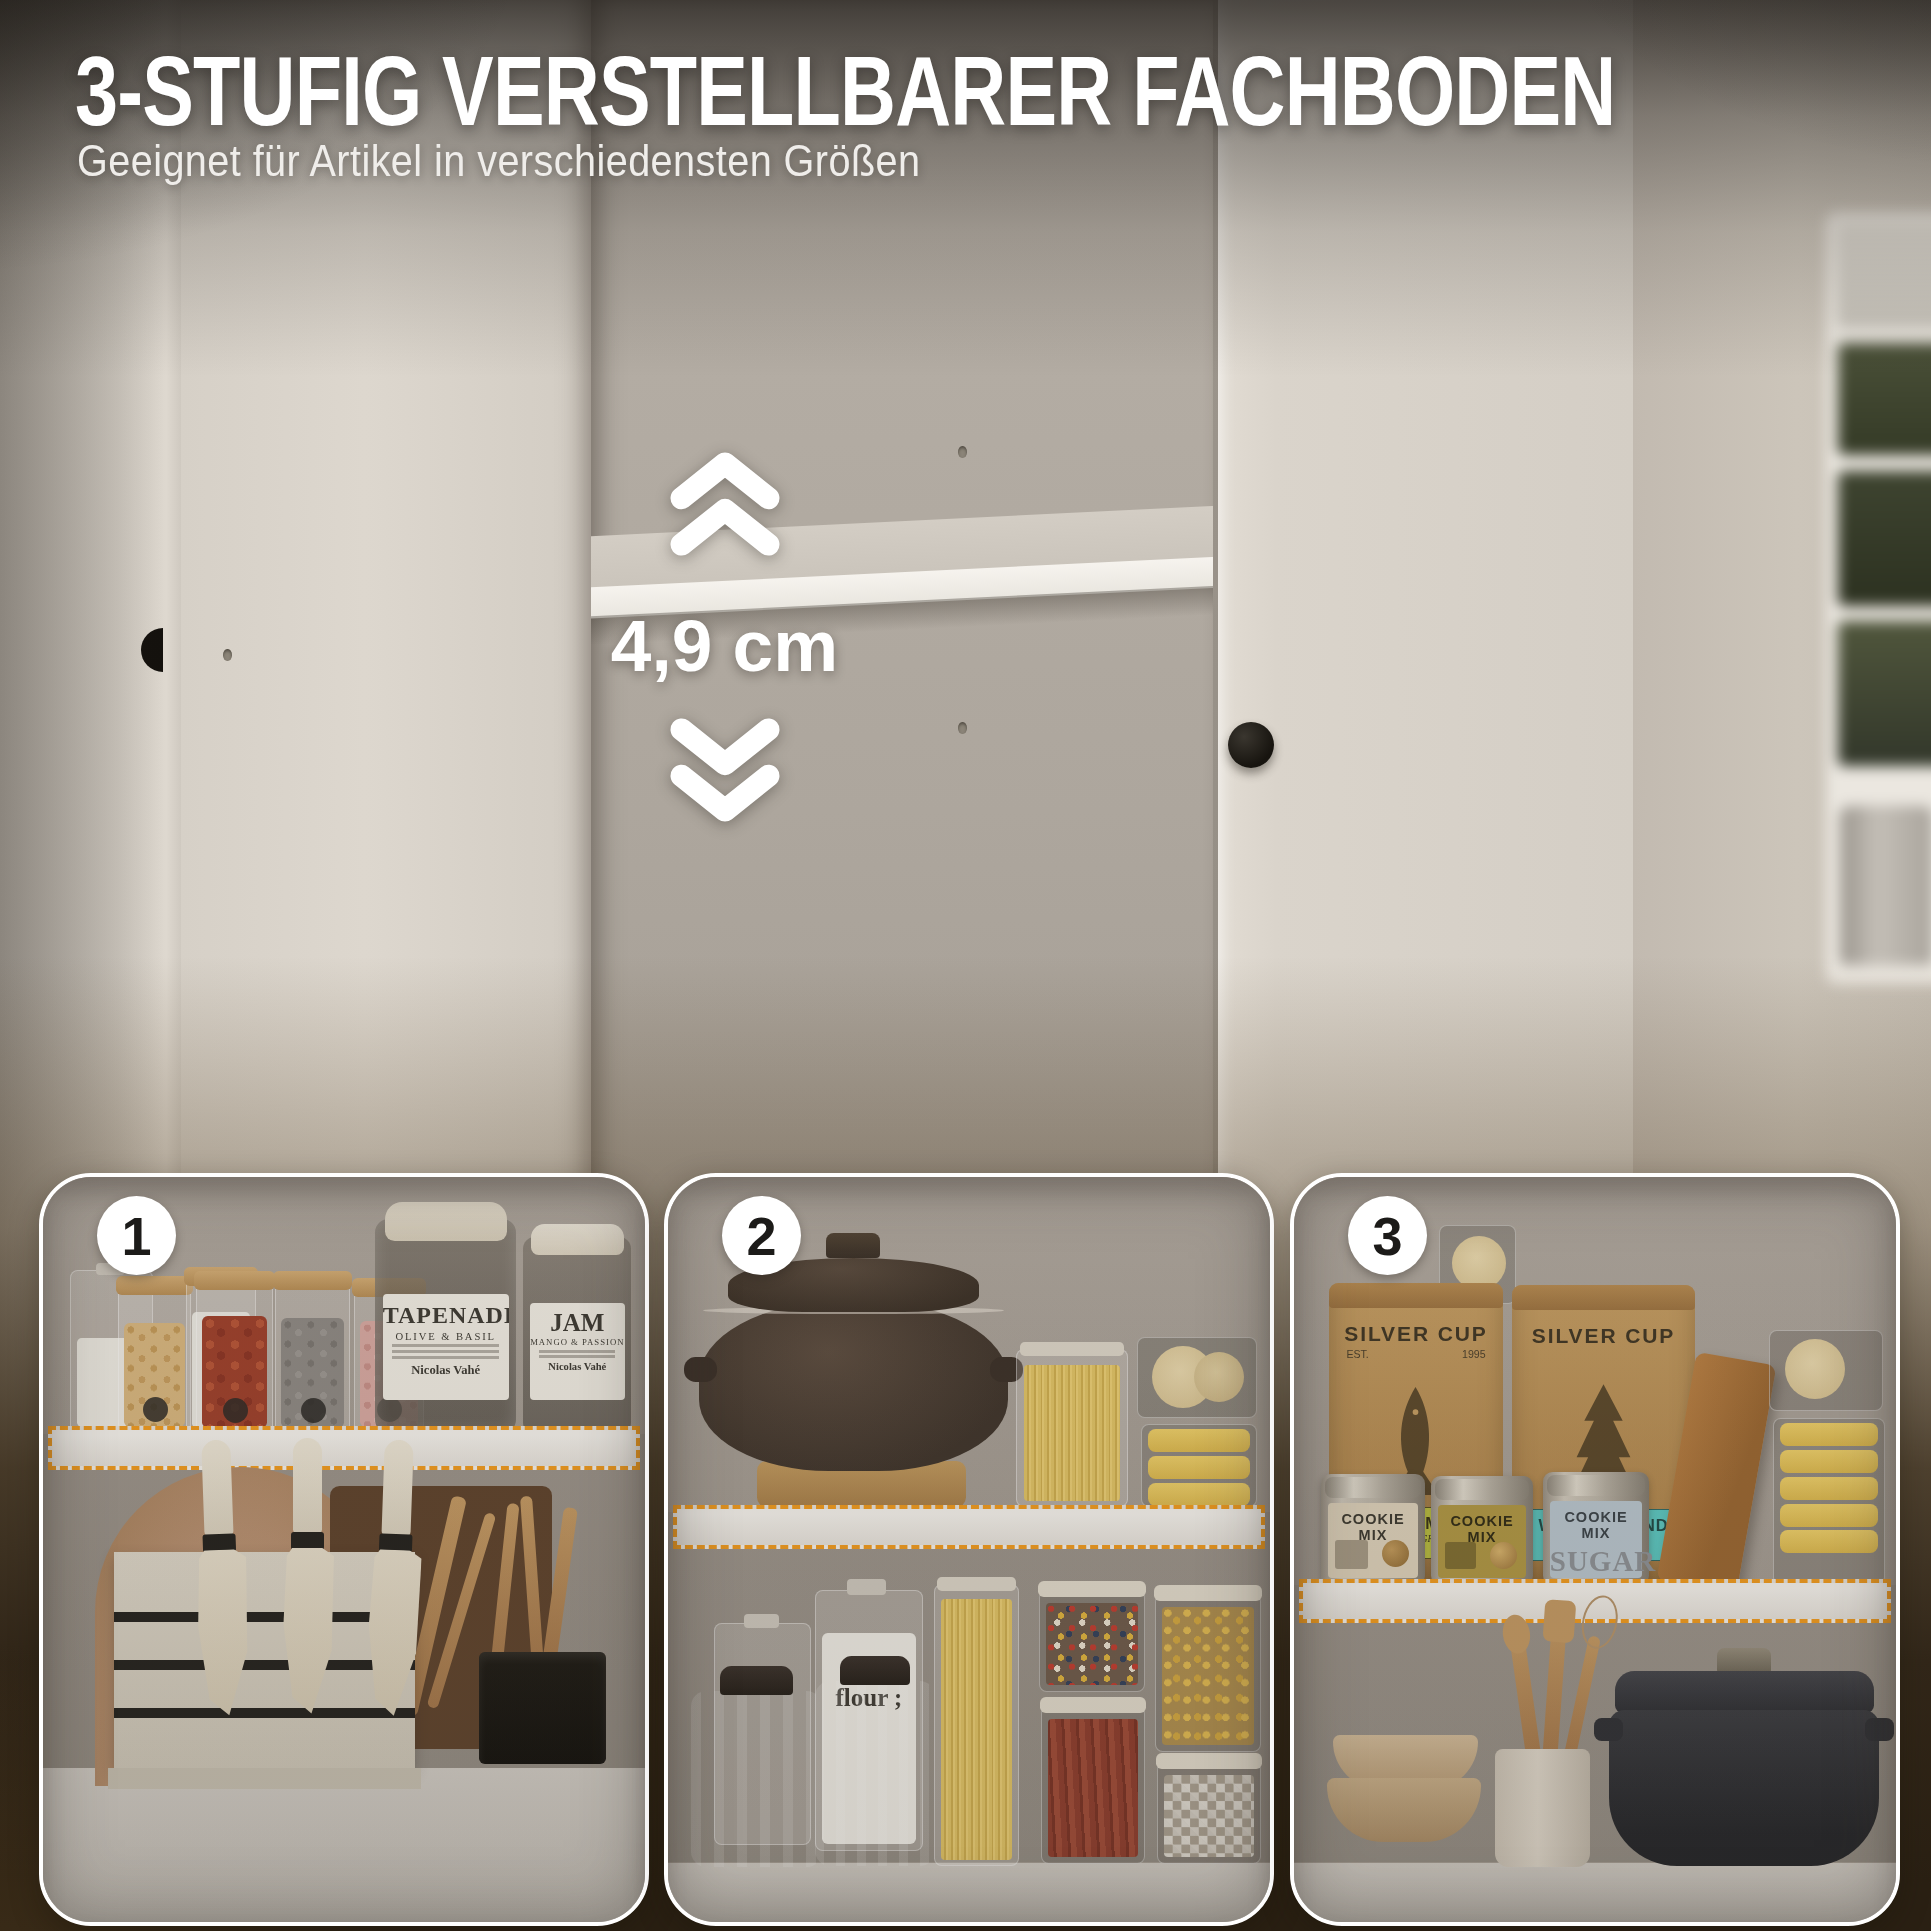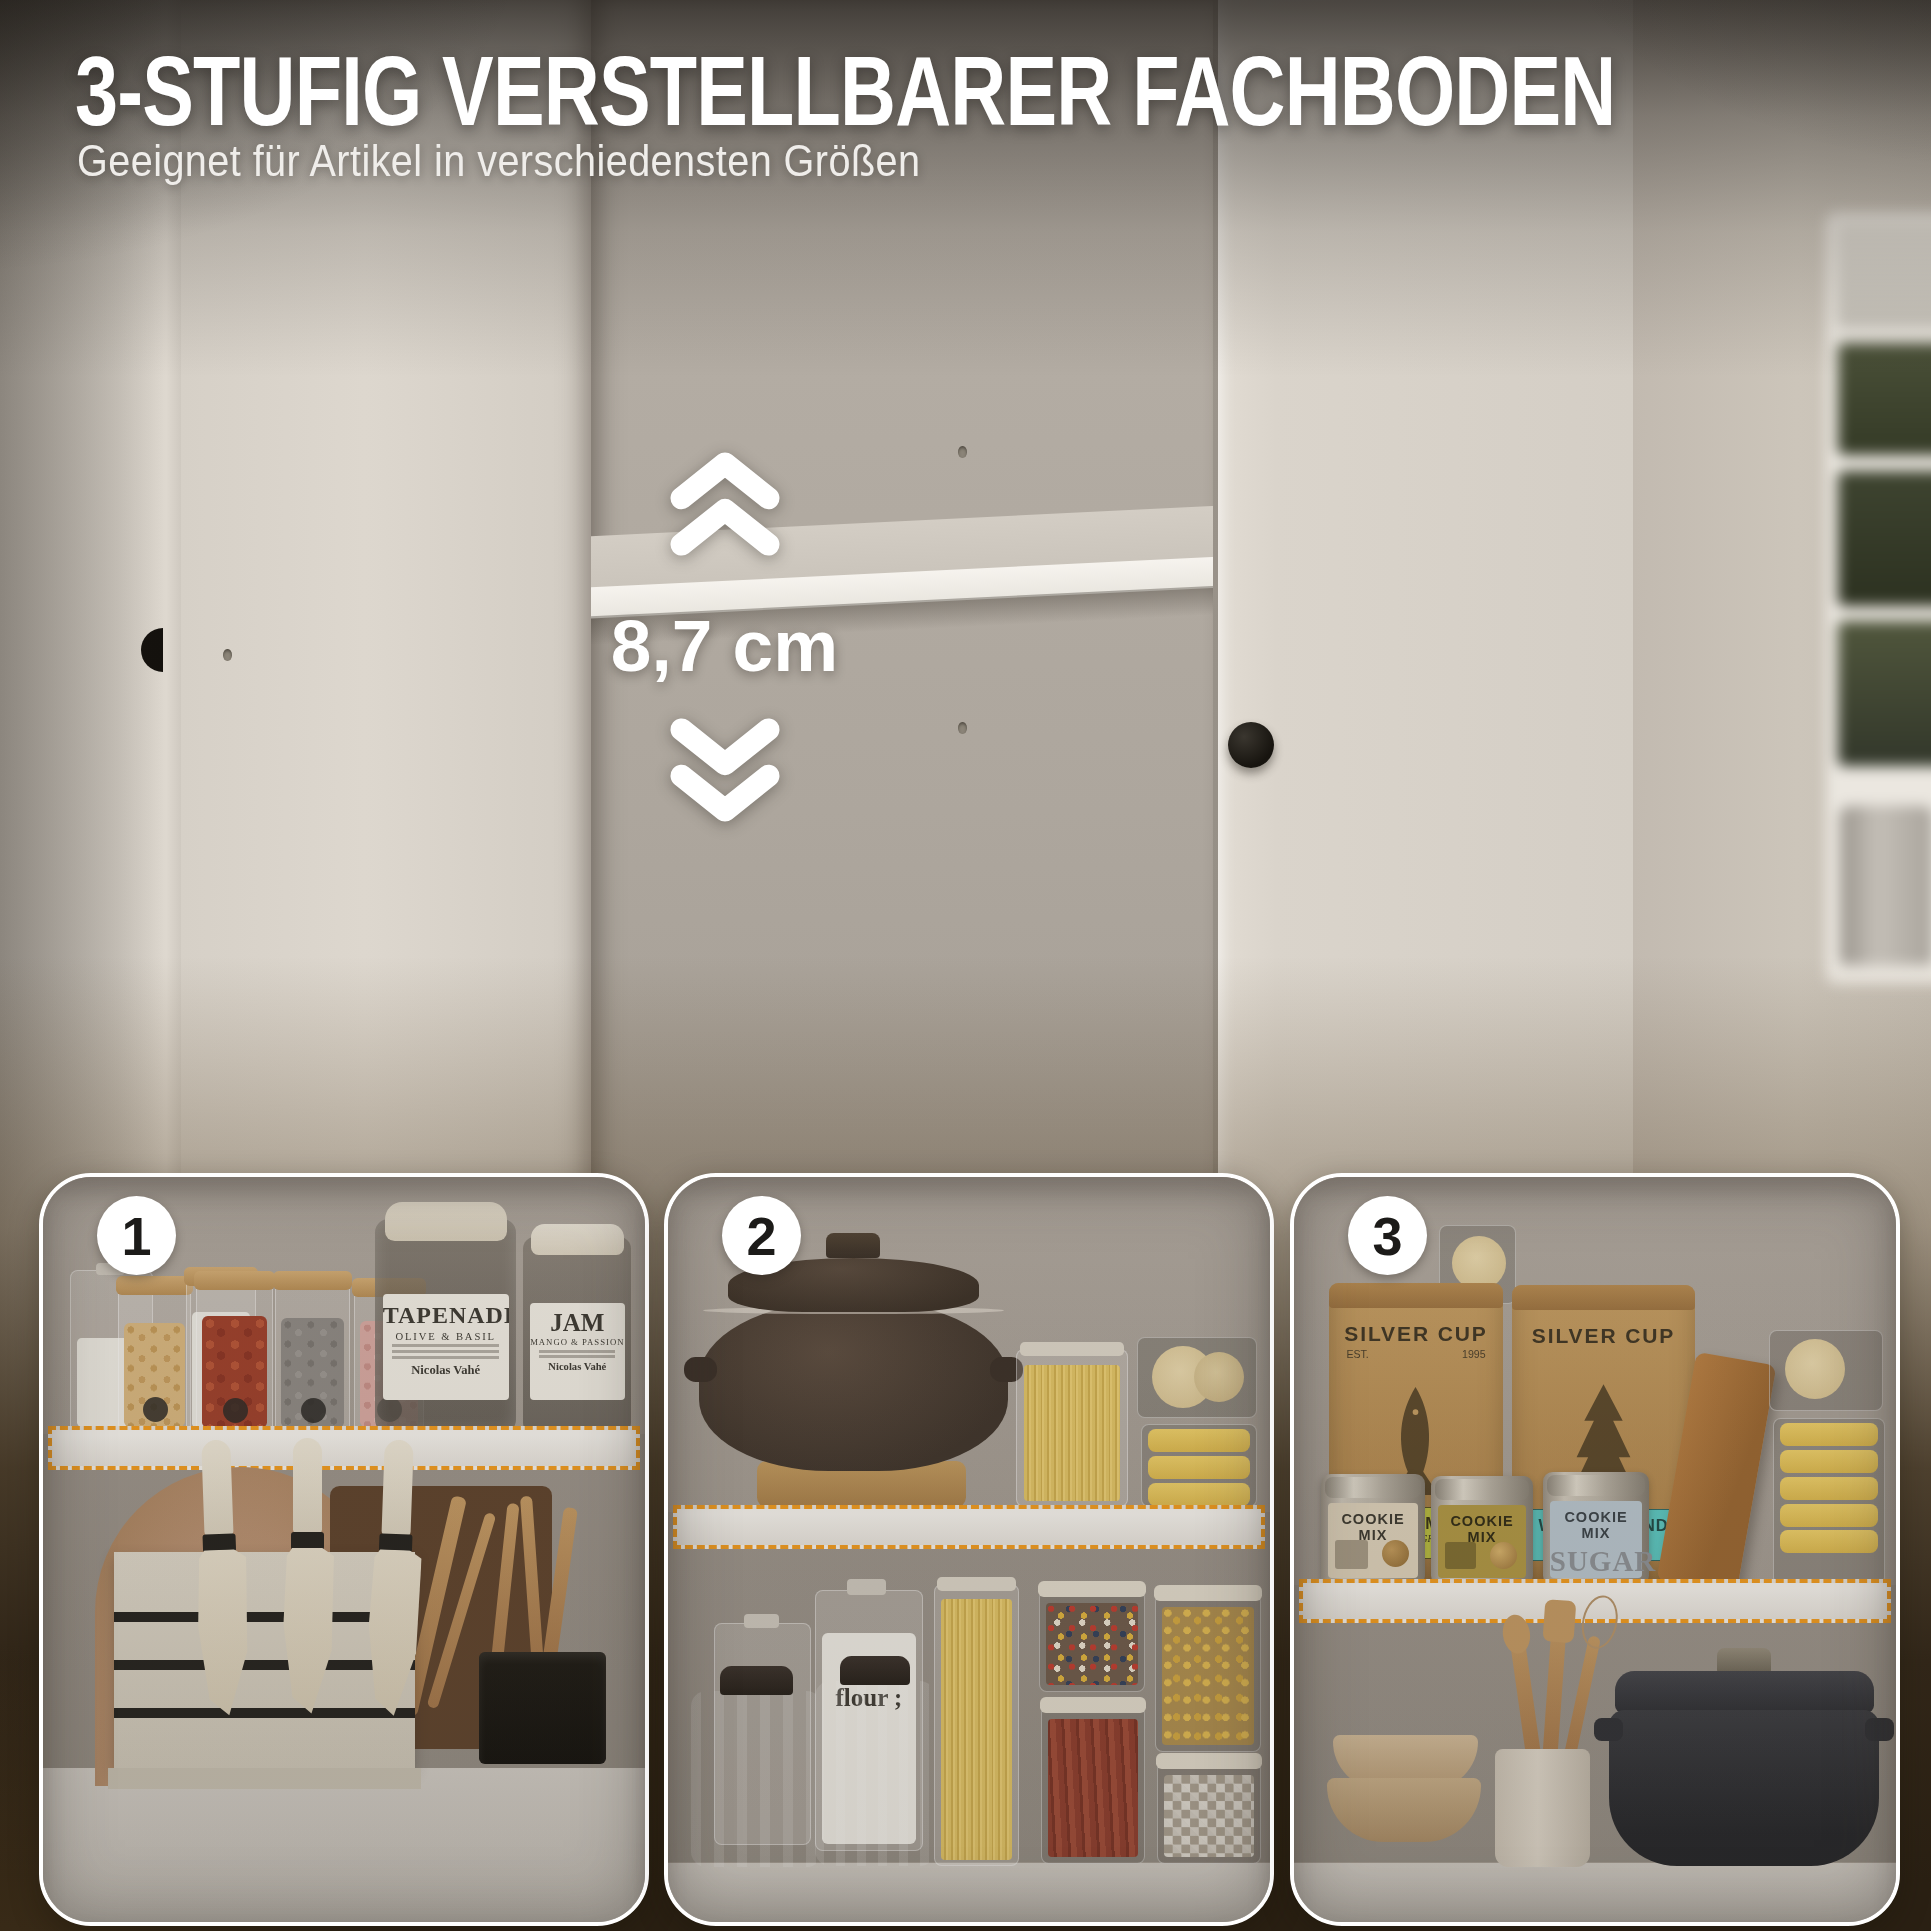--- a/index.html
+++ b/index.html
@@ -130,21 +130,21 @@
   <div class="a ov ov-corners"></div>
   <div class="a ov ov-bottom"></div>
 
   <div class="a title">3-STUFIG VERSTELLBARER FACHBODEN</div>
   <div class="a subtitle">Geeignet für Artikel in verschiedensten Größen</div>
 
   <svg class="a chev" style="left:668px;top:450px;" width="114" height="108" viewBox="0 0 118 112">
     <path d="M14 50 L59 14 L104 50" stroke="#fff" stroke-width="23" fill="none" stroke-linecap="round" stroke-linejoin="round"></path>
     <path d="M14 98 L59 62 L104 98" stroke="#fff" stroke-width="23" fill="none" stroke-linecap="round" stroke-linejoin="round"></path>
   </svg>
-  <div class="a measure">8,7 cm</div>
+  <div class="a measure">4,9 cm</div>
   <svg class="a chev" style="left:668px;top:716px;" width="114" height="108" viewBox="0 0 118 112">
     <path d="M14 14 L59 50 L104 14" stroke="#fff" stroke-width="23" fill="none" stroke-linecap="round" stroke-linejoin="round"></path>
     <path d="M14 62 L59 98 L104 62" stroke="#fff" stroke-width="23" fill="none" stroke-linecap="round" stroke-linejoin="round"></path>
   </svg>
 
   <div class="a panel" style="left:39px;">
     <div class="a p-wall-top" style="height:257px;"></div>
     <div class="a p-wall-bot" style="top:257px;height:334px;"></div>
     <div class="a p-floor" style="top:591px;height:154px;"></div>
 

